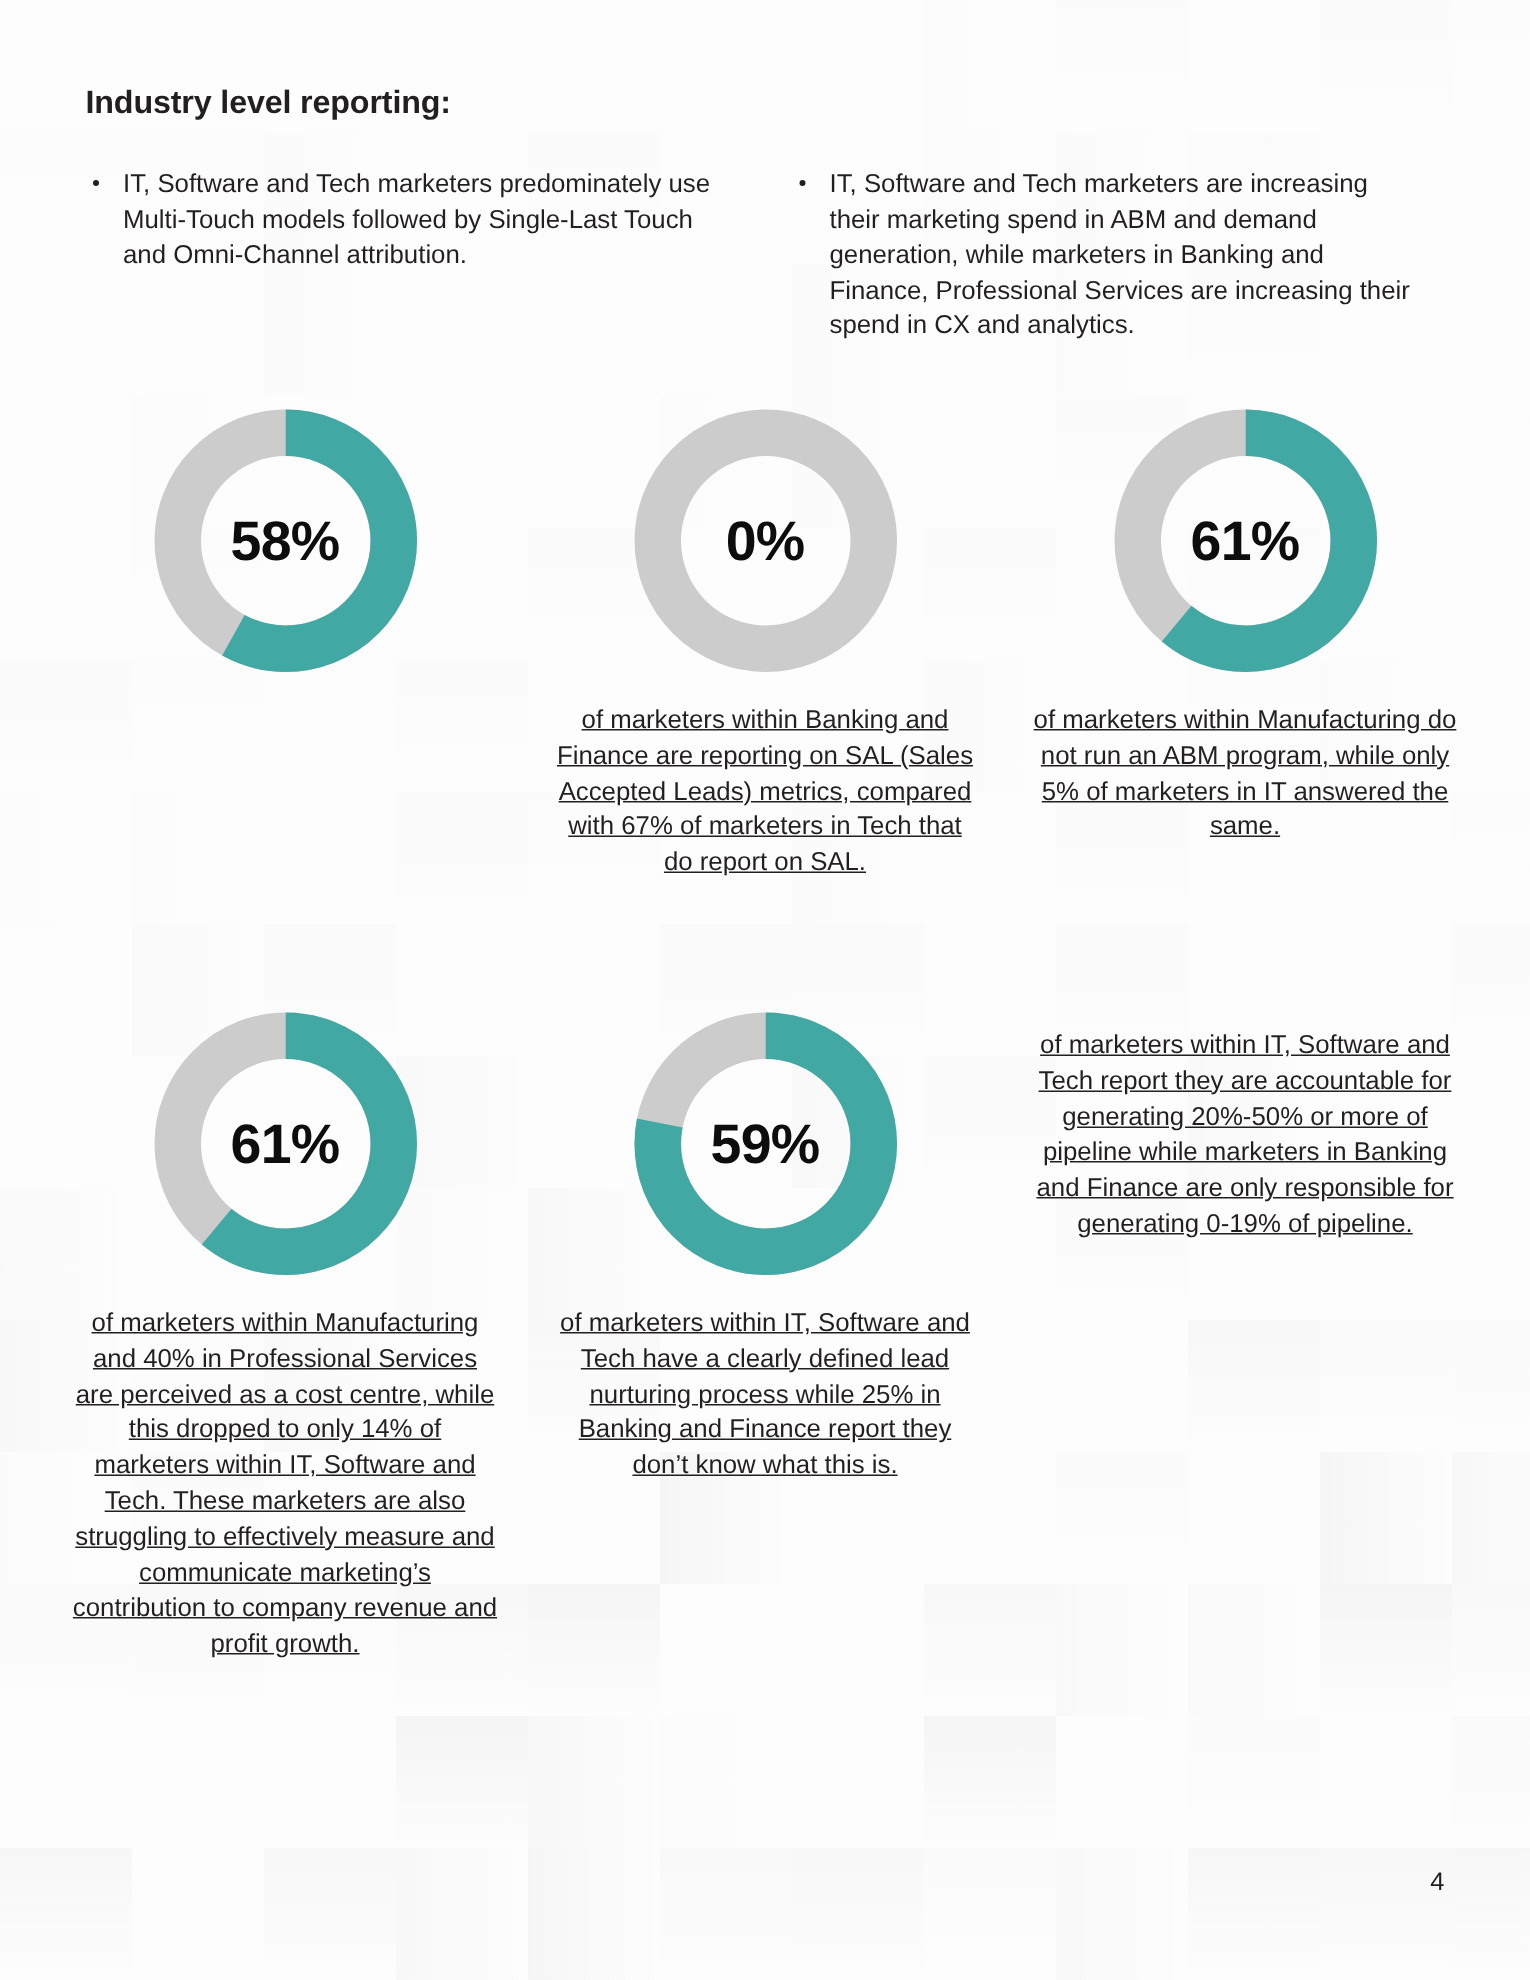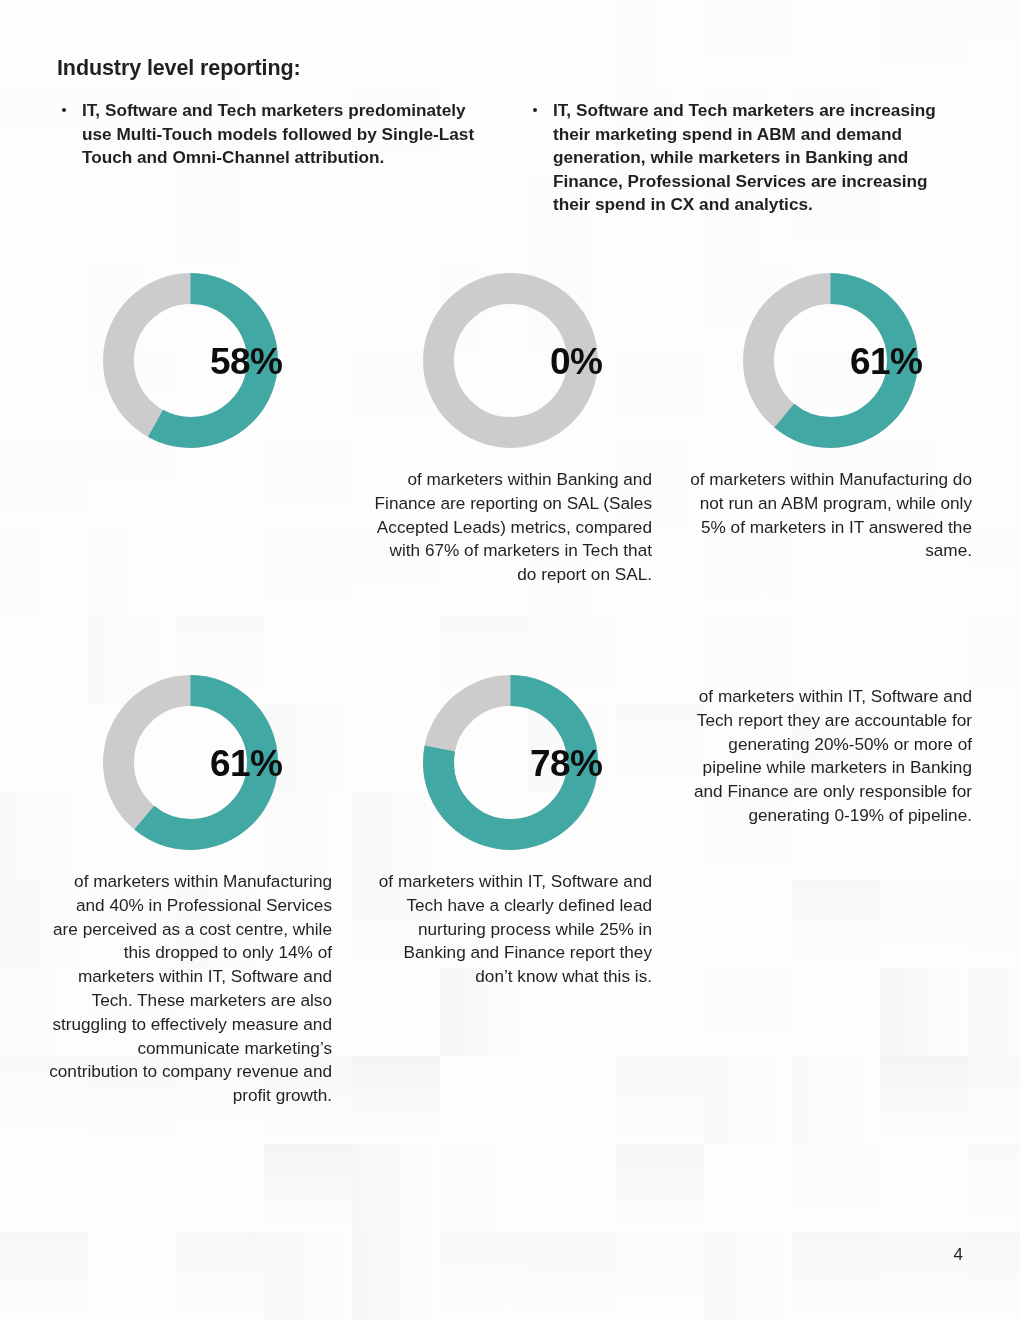--- a/index.html
+++ b/index.html
@@ -48,22 +48,21 @@
   
   .bullets {
     position: absolute;
     top: 99px;
     left: 0;
     width: 1020px;
     height: 140px;
   }
   .bullet-col {
     position: absolute;
-    top: 0;
-    font-weight: bold;
+    top: 12px;
   }
   .bullet-col.left  { left: 57px;  width: 430px; }
   .bullet-col.right { left: 528px; width: 420px; }
 
   .bullet {
     position: relative;
     padding-left: 25px;
     font-size: 17.2px;
     line-height: 23.6px;
     color: #231f20;
@@ -81,21 +80,22 @@
   
   .stats {
     position: absolute;
     left: 0;
     top: 0;
     width: 1020px;
   }
   .stat-cell {
     position: absolute;
     width: 300px;
-    text-align: right;
+    text-align: center;
+    text-decoration: underline;
   }
   .donut-wrap {
     position: relative;
     width: 185px;
     height: 185px;
     margin: 0 auto;
   }
   .donut-wrap svg { display: block; }
   .donut-value {
     position: absolute;
@@ -282,21 +282,21 @@
           <div class="donut-value">61%</div>
         </div>
         <div class="caption">of marketers within Manufacturing and 40% in Professional Services are perceived as a cost centre, while this dropped to only 14% of marketers within IT, Software and Tech. These marketers are also struggling to effectively measure and communicate marketing’s contribution to company revenue and profit growth.</div>
       </div>
       <div class="stat-cell" style="left: 360px; top: 670px;">
         <div class="donut-wrap">
           <svg width="185" height="185" viewBox="0 0 185 185">
             <circle cx="92.5" cy="92.5" r="72" fill="none" stroke="#cccccc" stroke-width="31"></circle>
             <circle cx="92.5" cy="92.5" r="72" fill="none" stroke="#42a8a4" stroke-width="31" stroke-dasharray="352.86368685120556 99.52565526572465" transform="rotate(-90 92.5 92.5)"></circle>
           </svg>
-          <div class="donut-value">78%</div>
+          <div class="donut-value">59%</div>
         </div>
         <div class="caption">of marketers within IT, Software and Tech have a clearly defined lead nurturing process while 25% in Banking and Finance report they don’t know what this is.</div>
       </div>
       <div class="stat-cell" style="left: 680px; top: 670px;">
         <div class="caption">of marketers within IT, Software and Tech report they are accountable for generating 20%-50% or more of pipeline while marketers in Banking and Finance are only responsible for generating 0-19% of pipeline.</div>
       </div>
     </div>
 
   <div class="page-number">4</div>
 </div>

